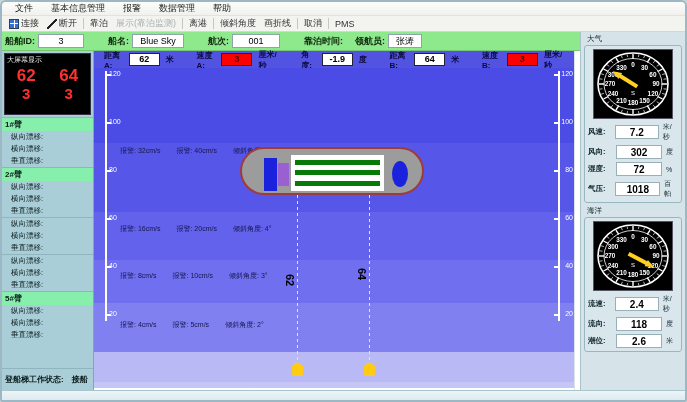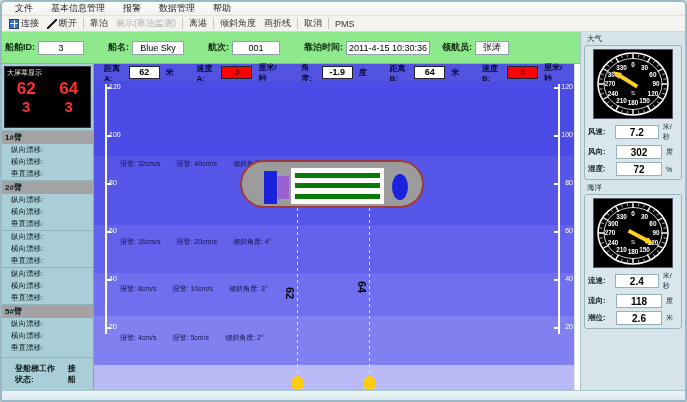--- a/index.html
+++ b/index.html
@@ -15,44 +15,44 @@
              font-size:9px; color:#333; padding:0 3px; flex:0 0 auto;}
   .tb-btn { display:flex; align-items:center; gap:2px; padding:1px 4px; white-space:nowrap;}
   .tb-btn.disabled { color:#aab2b2; }
   .tb-sep { width:1px; height:11px; background:#c6c6c2; margin:0 2px; }
   .tb-ic { width:10px; height:10px; display:inline-block; }
   .ic-connect { background: linear-gradient(#fff,#fff) 50% 0/1px 100% no-repeat,
                 linear-gradient(#fff,#fff) 0 50%/100% 1px no-repeat, #3a6fd8; border:1px solid #245; }
   .ic-disconnect { background: linear-gradient(135deg, transparent 42%, #222 42% 58%, transparent 58%); }
 
   
-  .infobar { height:32px; background:var(--green_bar); border-bottom:1px solid #74c874; display:flex;
+  .infobar { height:19px; background:var(--green_bar); border-bottom:1px solid #74c874; display:flex;
              align-items:center; font-size:9px; font-weight:bold; color:#102810; padding:0 3px; gap:3px; flex:0 0 auto;}
   .infobar input { height:14px; border:1px solid #8fa3a8; background:#fff; font-size:9px; text-align:center;
                    font-family:inherit; padding:0; }
   .inf-gap { width:18px; }
 
   .content { flex:1; display:flex; min-height:0; }
   .left-col { width:578px; display:flex; flex-direction:column; min-height:0; }
   .inner-row { flex:1; display:flex; min-height:0; }
 
   
   .left-panel { width:92px; background:var(--panel_teal); border-right:1px solid #7fa8b0; display:flex;
                 flex-direction:column; font-size:8px; color:#0a1a1a; flex:0 0 auto;}
   .board { margin:2px; height:62px; background:#000; border:1px solid #334; color:#fff; }
   .board-title { font-size:7px; padding:1px 2px; color:#e8e8e8; }
   .board-grid { display:grid; grid-template-columns:1fr 1fr; text-align:center; color:var(--display_red);
                 font-weight:bold; }
   .board-grid .bg-top { font-size:17px; line-height:19px; }
   .board-grid .bg-bot { font-size:15px; line-height:17px; }
   .arm-sec { border-top:1px solid #8fb6be; }
-  .arm-head { font-weight:bold; font-size:8px; padding:1px 3px; background:#a3a3a3; }
+  .arm-head { font-weight:bold; font-size:8px; padding:1px 3px; background:#86efac; }
   .arm-row { padding:0 0 0 9px; font-size:7.5px; line-height:12px; height:12px; }
   .gangway { margin-top:auto; border-top:1px solid #8fb6be; font-size:8px; font-weight:bold;
-             padding:5px 13px; display:flex; gap:8px; }
+             padding:5px 3px; display:flex; gap:8px; }
 
   
   .plot-col { flex:1; background:#fff; display:flex; flex-direction:column; min-width:0; position:relative;
               padding-right:6px; }
   .scrollbar { position:absolute; top:0; right:0; bottom:0; width:6px; background:#fff; border-left:1px solid #dde4e8; }
   .plot-header { height:17px; background:var(--plot_header); display:flex; align-items:center; font-size:8px;
                  color:#0a0a40; padding:0 10px; gap:6px; flex:0 0 auto; font-weight:bold;}
   .pv { width:40px; height:13px; background:#fff; border:1px solid #223; text-align:center; font-weight:bold;
         font-size:9px; line-height:11px; color:#000;}
   .pv.alarm { background:var(--alarm_red); color:#5a0000; }
@@ -148,21 +148,20 @@
         <span>船舶ID:</span>
         <input style="width: 46px;" value="3">
         <span class="inf-gap"></span>
         <span>船名:</span>
         <input style="width: 52px;" value="Blue Sky">
         <span class="inf-gap"></span>
         <span>航次:</span>
         <input style="width: 48px;" value="001">
         <span class="inf-gap"></span>
         <span>靠泊时间:</span>
-        <input style="width: 84px;" value="2011-4-15 10:30:36">
         <span style="width:6px"></span>
         <span>领航员:</span>
         <input style="width: 34px;" value="张涛">
       </div>
 
       <div class="inner-row">
 
         <div class="left-panel">
           <div class="board">
             <div class="board-title">大屏幕显示</div>
@@ -379,20 +378,25 @@
         <div class="r-row">
             <span class="r-label">风向:</span>
             <span class="r-val">302</span>
             <span class="r-unit">度</span>
           </div>
         <div class="r-row">
             <span class="r-label">湿度:</span>
             <span class="r-val">72</span>
             <span class="r-unit">%</span>
           </div>
+        <div class="r-row">
+            <span class="r-label">气压:</span>
+            <span class="r-val">1018</span>
+            <span class="r-unit">百帕</span>
+          </div>
       </div>
 
       <div class="group-title">海洋</div>
       <div class="group">
         <div class="gauge-box"><svg viewBox="0 0 78 68" width="78" height="68">
               <ellipse cx="39" cy="34" rx="35" ry="31" fill="none" stroke="#ffffff" stroke-width="1.6"></ellipse>
               <ellipse cx="39" cy="34" rx="29" ry="25.5" fill="none" stroke="#ffffff" stroke-width="0.8"></ellipse>
               <line x1="39" y1="4" x2="39" y2="9" stroke="#ffffff" stroke-width="1.4"></line>
               <line x1="44.90403804067563" y1="4.455767409633758" x2="44.38309350767484" y2="6.917786792164279" stroke="#ffffff" stroke-width="0.7"></line>
               <line x1="50.628684873072736" y1="5.809221376422748" x2="49.60262444309573" y2="8.158452928387518" stroke="#ffffff" stroke-width="0.7"></line>

